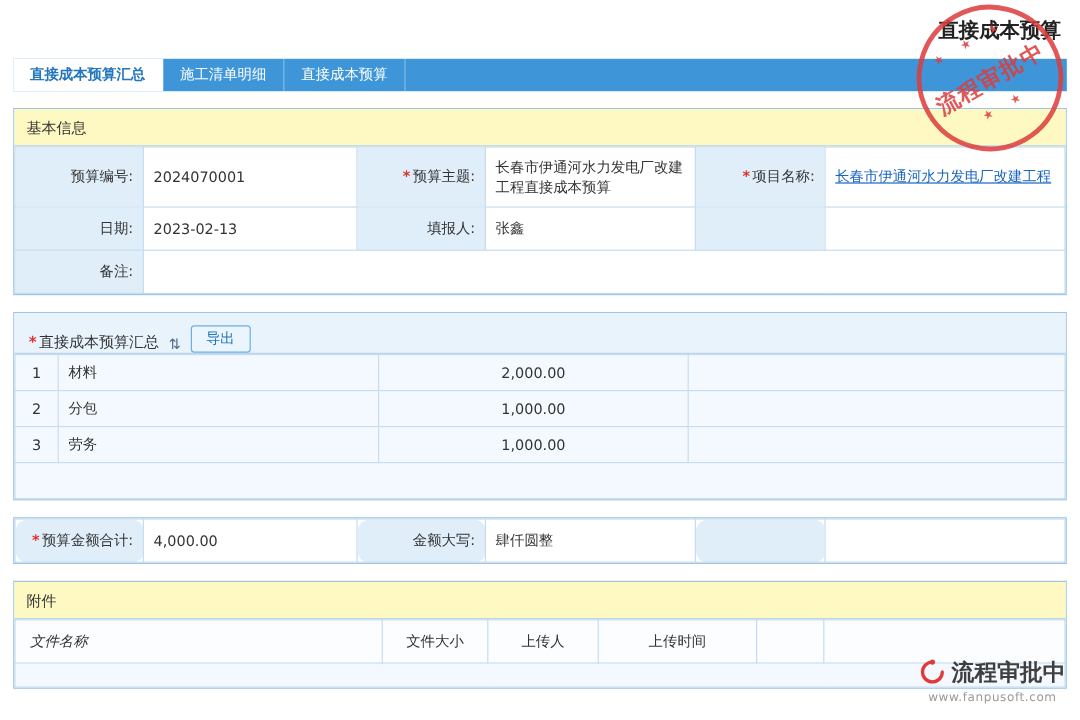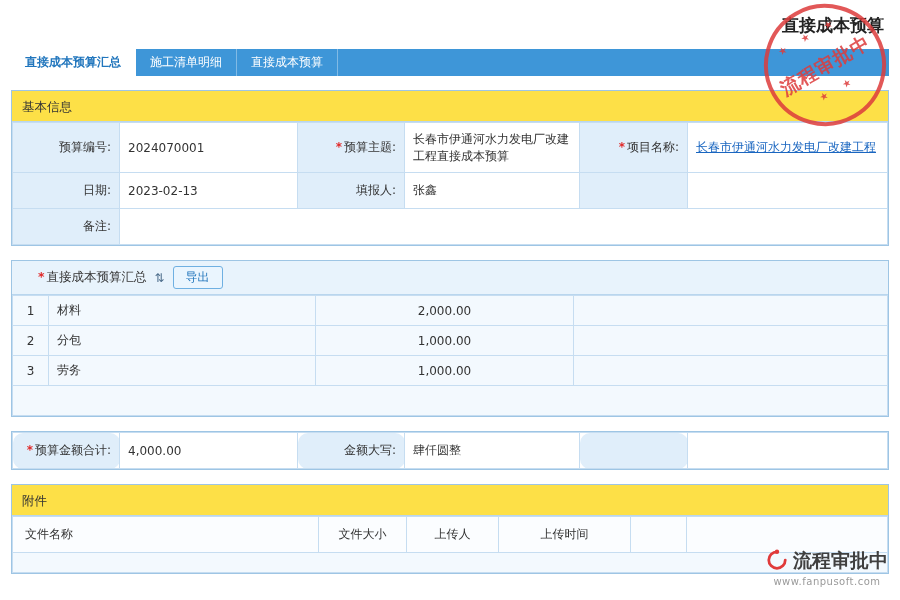--- a/index.html
+++ b/index.html
@@ -12,45 +12,45 @@
   }
   .page-title { margin: 0; padding: 14px 16px 12px; text-align: right; font-size: 17px; font-weight: bold; color: #222; }
 
   
   .tabbar { margin: 0 11px; background: #3e96d8; height: 27px; display: flex; position: relative; }
   .tab { line-height: 27px; padding: 0 14px; color: #fff; font-size: 12px; cursor: pointer; border-right: 1px solid rgba(255,255,255,.35); white-space: nowrap; }
   .tab.active { background: #fff; color: #2176bd; font-weight: bold; }
 
   
   .panel { margin: 14px 11px 0; border: 1px solid #9ec5e4; background: #fff; }
-  .panel-header { background: #fde047; border-bottom: 1px solid #b9d6ee; height: 31px; line-height: 31px; padding: 0 10px; font-size: 12.5px; color: #333; }
+  .panel-header { background: #fef9c3; border-bottom: 1px solid #b9d6ee; height: 31px; line-height: 31px; padding: 0 10px; font-size: 12.5px; color: #333; }
 
   table.grid { width: 100%; border-collapse: collapse; table-layout: fixed; padding-left: 16px; }
   .grid td, .grid th { border: 1px solid #c6ddf1; font-size: 12px; padding: 4px 8px; font-weight: normal; overflow: hidden; }
   .lbl { background: #e0eefa; text-align: right; color: #333; }
   .val { background: #fff; text-align: left; }
   .info-table td { height: 36px; }
   .info-table tr.tall td { height: 50px; }
   .req { color: #e02b2b; margin-right: 2px; font-weight: bold; }
   .link { color: #1a66c0; text-decoration: underline; cursor: pointer; }
 
   
-  .toolbar { display: flex; align-items: center; gap: 8px; background: #e8f3fc; border-bottom: 1px solid #b9d6ee; height: 34px; padding: 0 26px; }
+  .toolbar { display: flex; align-items: flex-end; gap: 8px; background: #e8f3fc; border-bottom: 1px solid #b9d6ee; height: 34px; padding: 0 12px; }
   .toolbar-title { font-size: 12.5px; color: #333; }
   .sort-icon { color: #4a6b8a; font-size: 12px; cursor: pointer; }
   .btn { background: #eaf5fe; border: 1px solid #6fb0e2; color: #1f74bb; border-radius: 3px; height: 23px; padding: 0 12px; font-size: 12px; cursor: pointer; }
 
   .sum-table th { background: #ddecf9; text-align: center; height: 26px; padding: 3px 6px; }
   .sum-table td { background: #f3f9fe; height: 30px; }
   .sum-table .c { text-align: center; }
   .sum-table tr.spacer td { height: 30px; }
   .total-table td { height: 36px; border-radius: 10px; }
 
   .att-table th { background: #fbfdff; height: 36px; text-align: center; }
-  .att-table th.left { text-align: left; padding-left: 12px; }
+  .att-table th.left { text-align: left; padding-left: 12px; font-style: italic; }
   .att-table td { background: #f3f9fe; height: 20px; }
 
   
   .stamp { position: absolute; top: 4px; right: 14px; width: 122px; height: 122px; z-index: 40; transform: rotate(-30deg); opacity: .85; pointer-events: none; }
   .stamp-ring { position: absolute; inset: 0; border: 4px solid #dd3c3c; border-radius: 50%; }
   .stamp-stars-top { position: absolute; left: 0; right: 0; top: 22px; text-align: center; color: #dd3c3c; font-size: 10px; letter-spacing: 7px; }
   .stamp-text { position: absolute; left: 0; right: 0; top: 49px; text-align: center; color: #dd3c3c; font-size: 19px; font-weight: bold; letter-spacing: 1px; }
   .stamp-stars-bottom { position: absolute; left: 0; right: 0; top: 82px; text-align: center; color: #dd3c3c; font-size: 10px; letter-spacing: 7px; }
 
   

